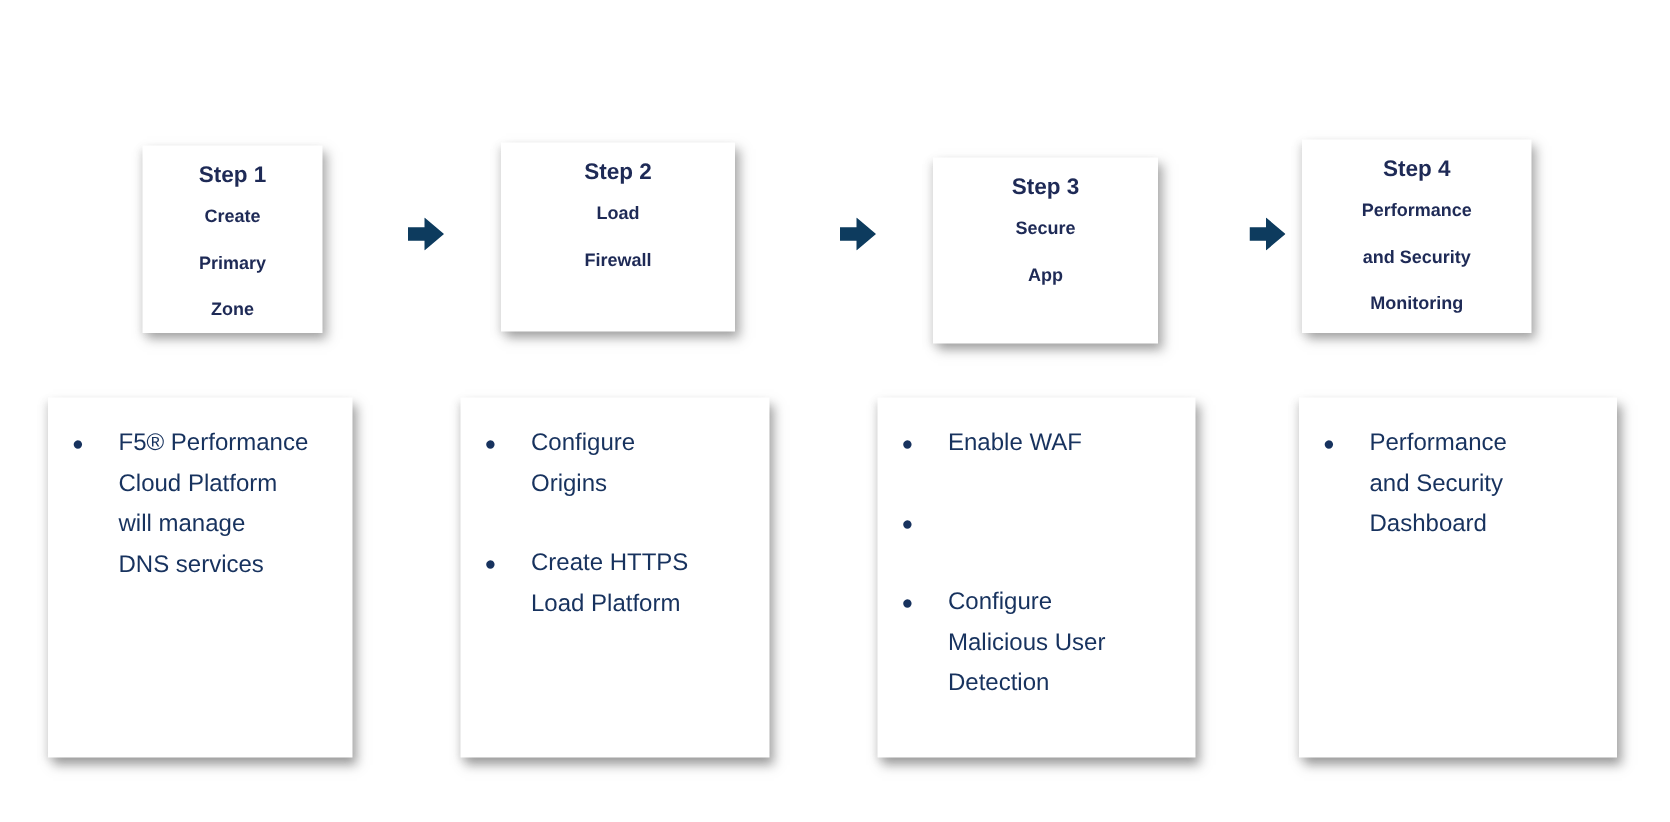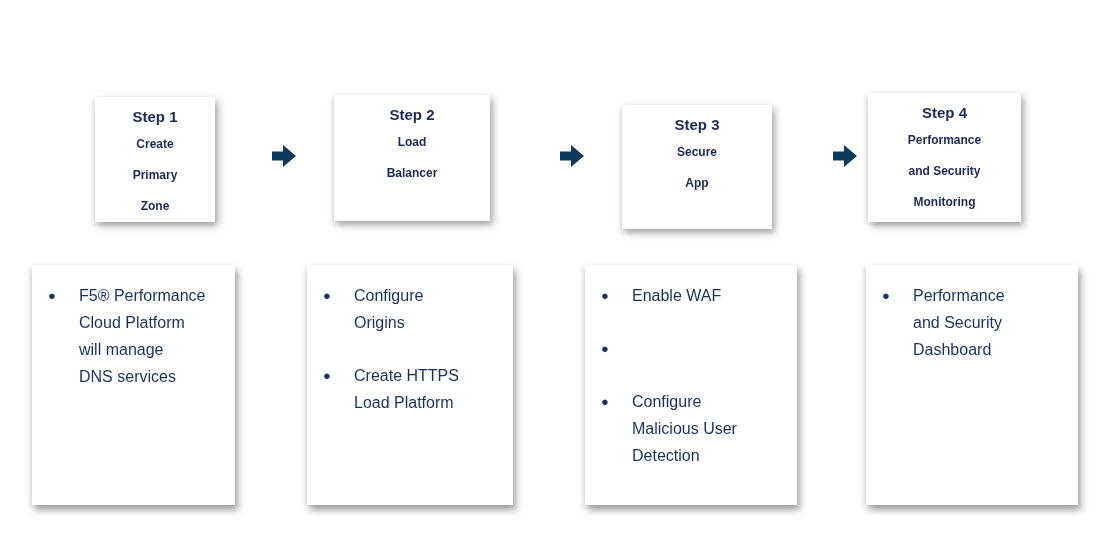--- a/index.html
+++ b/index.html
@@ -80,21 +80,21 @@
 Zone</div>
   </div>
 
   <svg class="flow-arrow a1" viewBox="0 0 24 22" aria-hidden="true">
     <polygon points="0,6.5 11,6.5 11,0 24,11 11,22 11,15.5 0,15.5" fill="#0d3b5e"></polygon>
   </svg>
 
   <div class="step-card s2">
     <div class="step-label">Step 2</div>
     <div class="step-title">Load
-Balancer</div>
+Firewall</div>
   </div>
 
   <svg class="flow-arrow a2" viewBox="0 0 24 22" aria-hidden="true">
     <polygon points="0,6.5 11,6.5 11,0 24,11 11,22 11,15.5 0,15.5" fill="#0d3b5e"></polygon>
   </svg>
 
   <div class="step-card s3">
     <div class="step-label">Step 3</div>
     <div class="step-title">Secure
 App</div>

